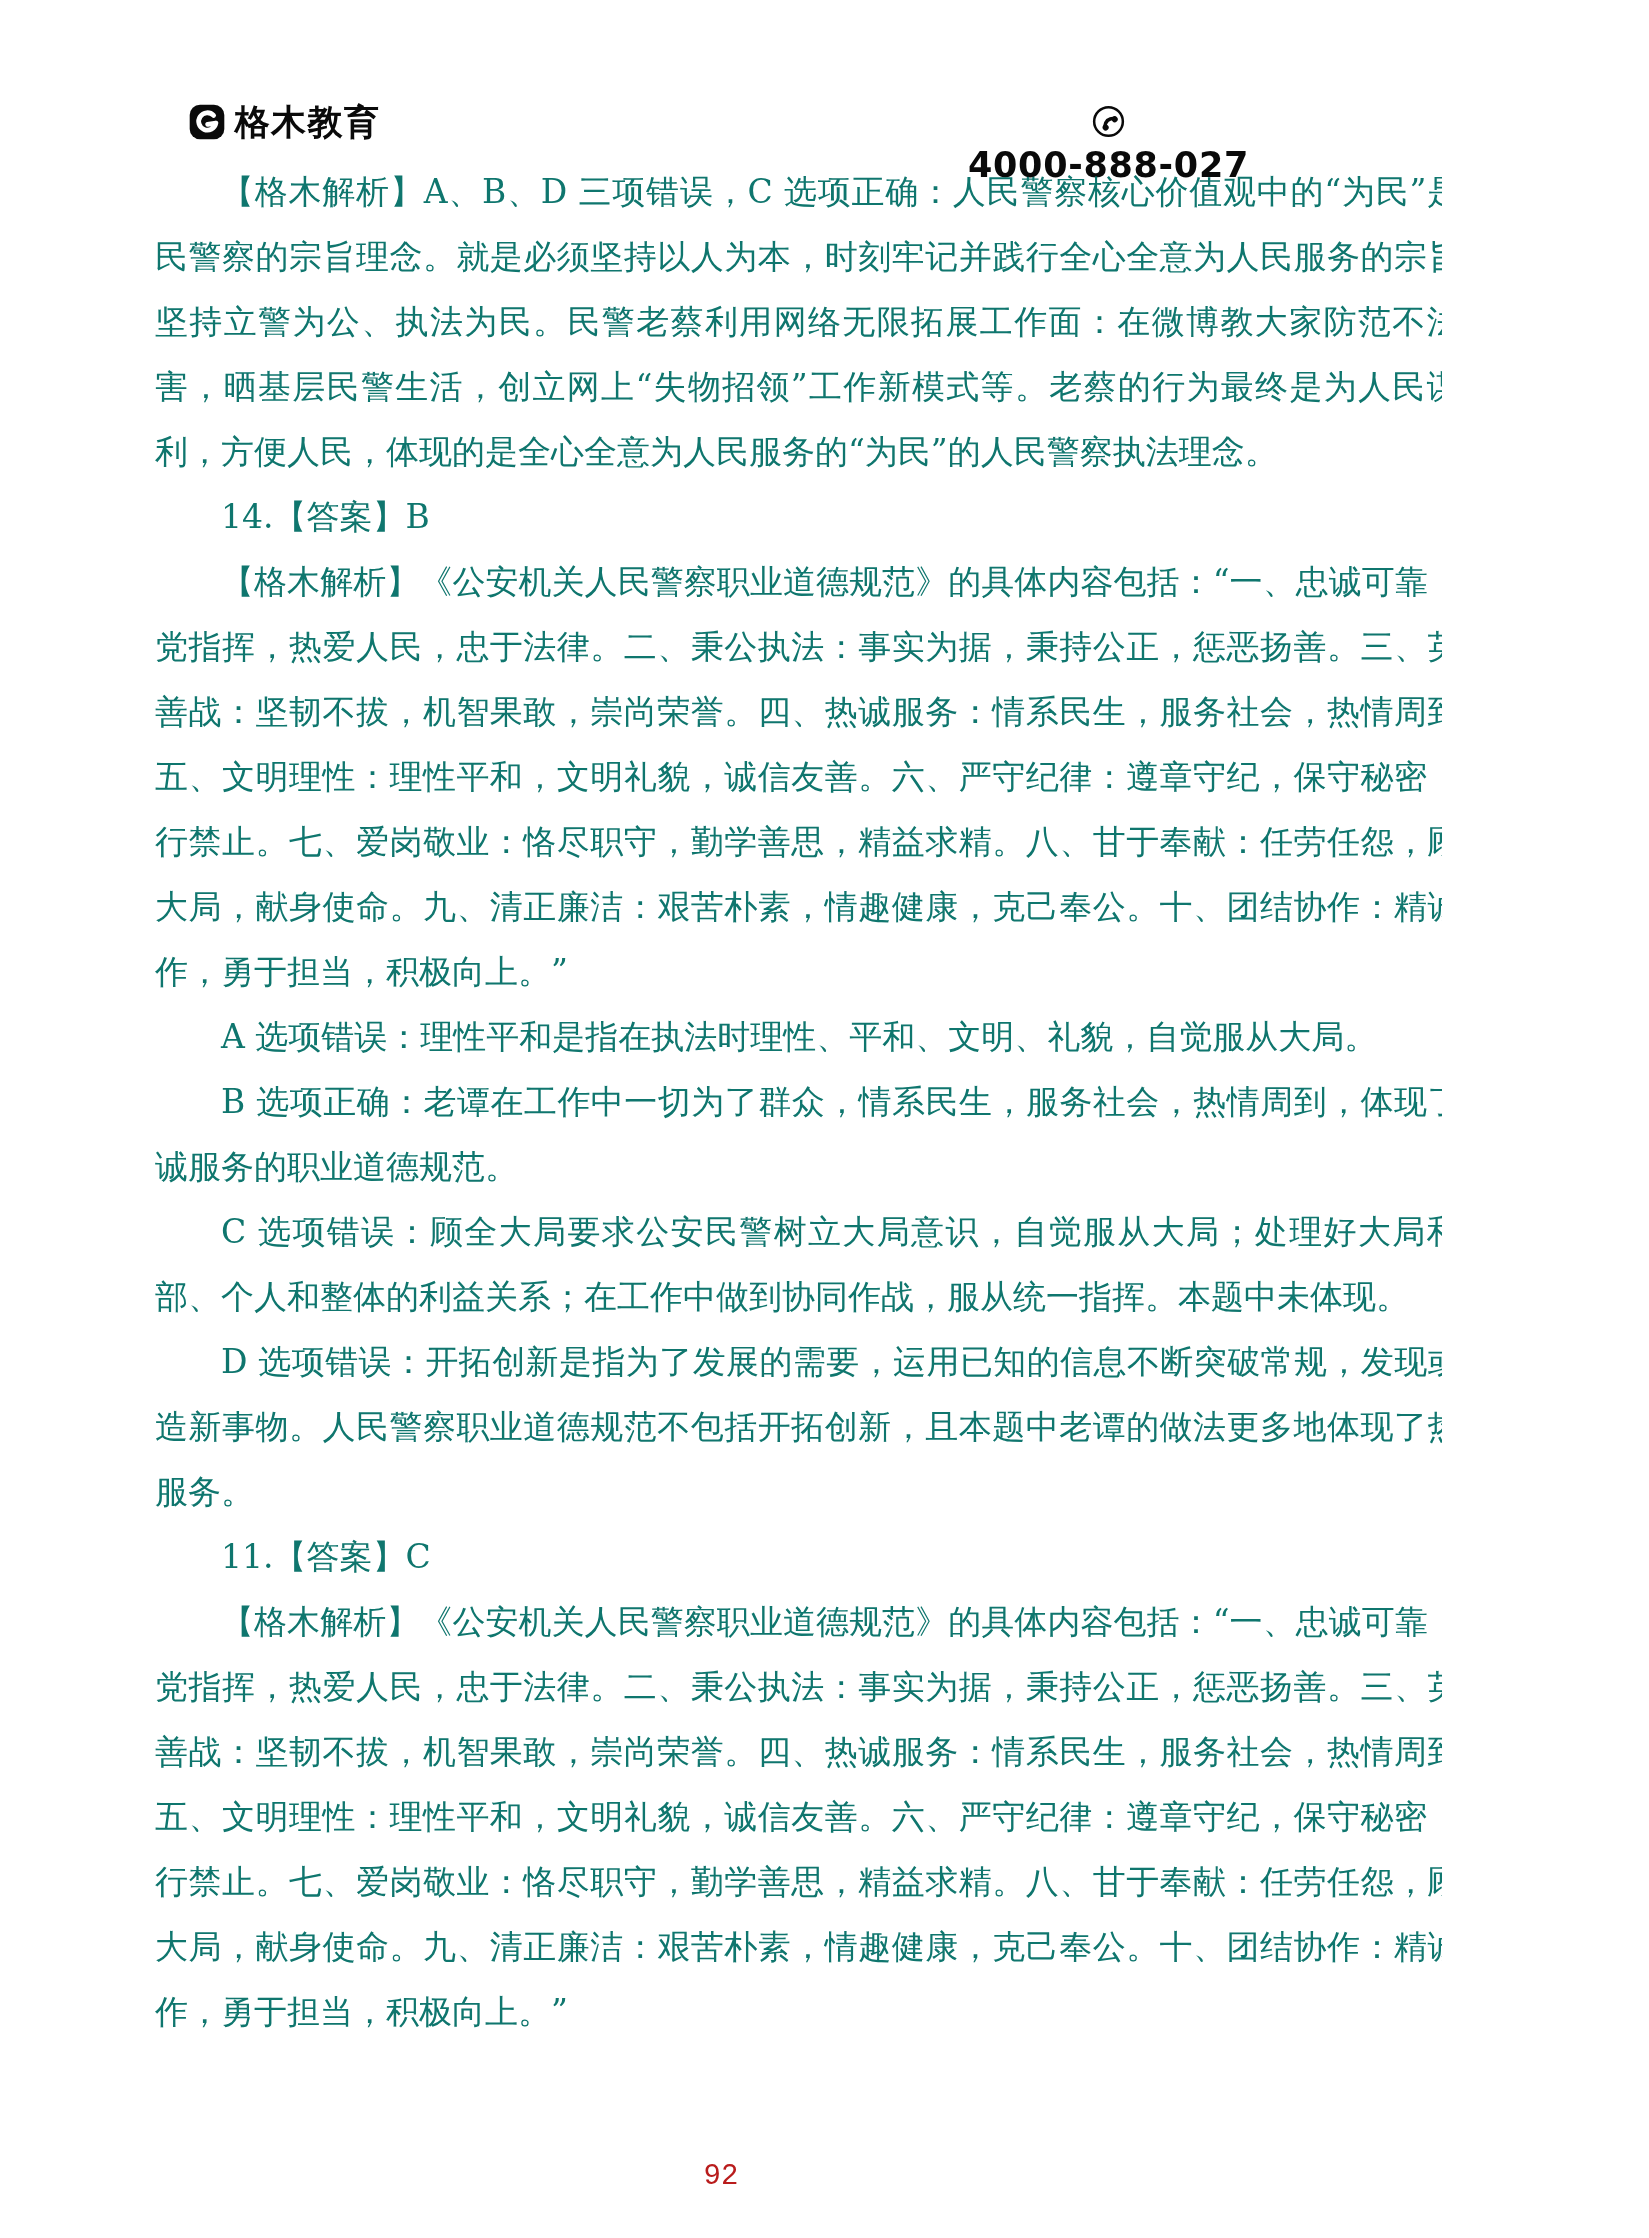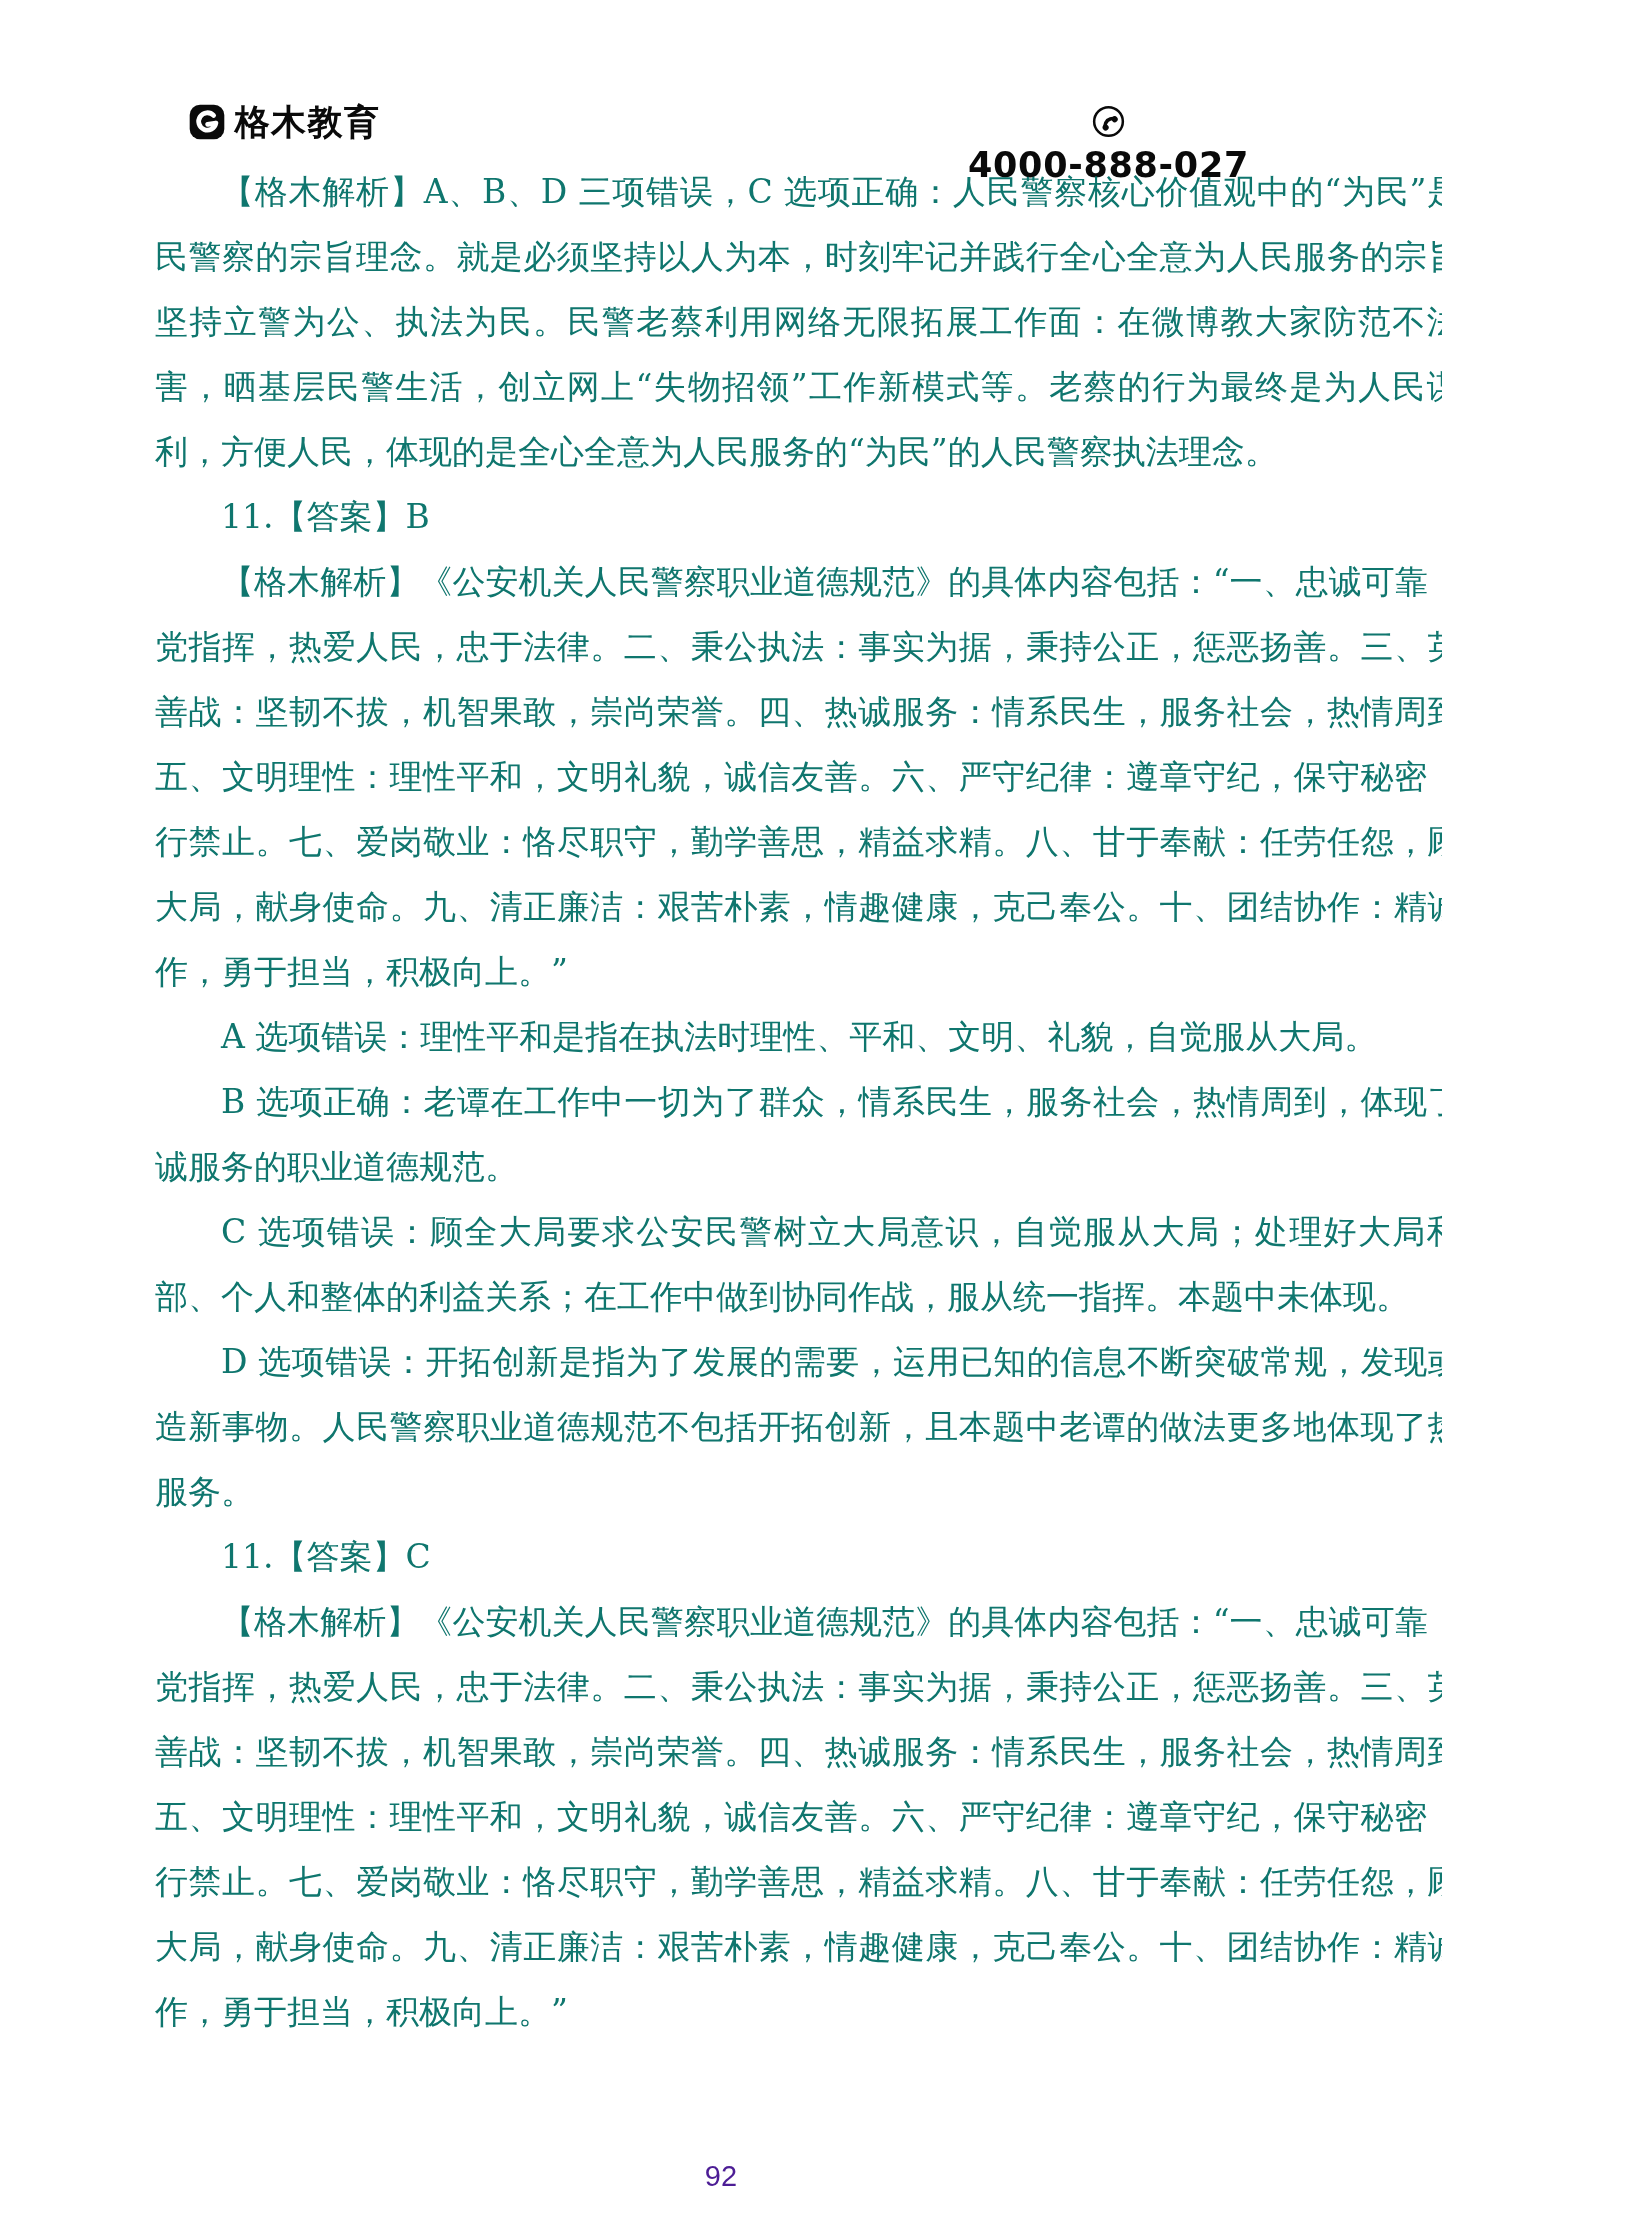--- a/index.html
+++ b/index.html
@@ -41,22 +41,22 @@
     font-size:33px;line-height:65px;
     text-align:justify;
     text-justify:inter-ideograph;
     color:#0f766e;
   }
   .content p{margin:0;padding:0;text-indent:2em;}
   
   .footer{
     position:absolute;left:0;top:2160px;width:100%;
     text-align:center;
-    font-family:Liberation Sans, sans-serif;
-    font-size:29px;color:#4c1d95;
+    font-family:Liberation Mono, monospace;
+    font-size:29px;color:#b91c1c;
   }
 </style>
 </head>
 <body>
 
 <div class="page">
 
   <div class="header">
     <div class="logo">
       <svg class="logo-badge" viewBox="0 0 52 52">
@@ -74,21 +74,21 @@
           <circle cx="14.5" cy="26.5" r="4.2" fill="#0a0a0a"></circle>
           <circle cx="31.5" cy="26.5" r="4.2" fill="#0a0a0a"></circle>
         </g>
       </svg>
       <span class="phone-number">4000-888-027</span>
     </div>
   </div>
 
   <div class="content">
     <p>【格木解析】A、B、D 三项错误，C 选项正确：人民警察核心价值观中的“为民”是人民警察的宗旨理念。就是必须坚持以人为本，时刻牢记并践行全心全意为人民服务的宗旨，坚持立警为公、执法为民。民警老蔡利用网络无限拓展工作面：在微博教大家防范不法侵害，晒基层民警生活，创立网上“失物招领”工作新模式等。老蔡的行为最终是为人民谋福利，方便人民，体现的是全心全意为人民服务的“为民”的人民警察执法理念。</p>
-    <p>11.【答案】B</p>
+    <p>14.【答案】B</p>
     <p>【格木解析】《公安机关人民警察职业道德规范》的具体内容包括：“一、忠诚可靠：听党指挥，热爱人民，忠于法律。二、秉公执法：事实为据，秉持公正，惩恶扬善。三、英勇善战：坚韧不拔，机智果敢，崇尚荣誉。四、热诚服务：情系民生，服务社会，热情周到。五、文明理性：理性平和，文明礼貌，诚信友善。六、严守纪律：遵章守纪，保守秘密，令行禁止。七、爱岗敬业：恪尽职守，勤学善思，精益求精。八、甘于奉献：任劳任怨，顾全大局，献身使命。九、清正廉洁：艰苦朴素，情趣健康，克己奉公。十、团结协作：精诚合作，勇于担当，积极向上。”</p>
     <p>A 选项错误：理性平和是指在执法时理性、平和、文明、礼貌，自觉服从大局。</p>
     <p>B 选项正确：老谭在工作中一切为了群众，情系民生，服务社会，热情周到，体现了热诚服务的职业道德规范。</p>
     <p>C 选项错误：顾全大局要求公安民警树立大局意识，自觉服从大局；处理好大局和局部、个人和整体的利益关系；在工作中做到协同作战，服从统一指挥。本题中未体现。</p>
     <p>D 选项错误：开拓创新是指为了发展的需要，运用已知的信息不断突破常规，发现或创造新事物。人民警察职业道德规范不包括开拓创新，且本题中老谭的做法更多地体现了热诚服务。</p>
     <p>11.【答案】C</p>
     <p>【格木解析】《公安机关人民警察职业道德规范》的具体内容包括：“一、忠诚可靠：听党指挥，热爱人民，忠于法律。二、秉公执法：事实为据，秉持公正，惩恶扬善。三、英勇善战：坚韧不拔，机智果敢，崇尚荣誉。四、热诚服务：情系民生，服务社会，热情周到。五、文明理性：理性平和，文明礼貌，诚信友善。六、严守纪律：遵章守纪，保守秘密，令行禁止。七、爱岗敬业：恪尽职守，勤学善思，精益求精。八、甘于奉献：任劳任怨，顾全大局，献身使命。九、清正廉洁：艰苦朴素，情趣健康，克己奉公。十、团结协作：精诚合作，勇于担当，积极向上。”</p>
   </div>
 
   <div class="footer">

